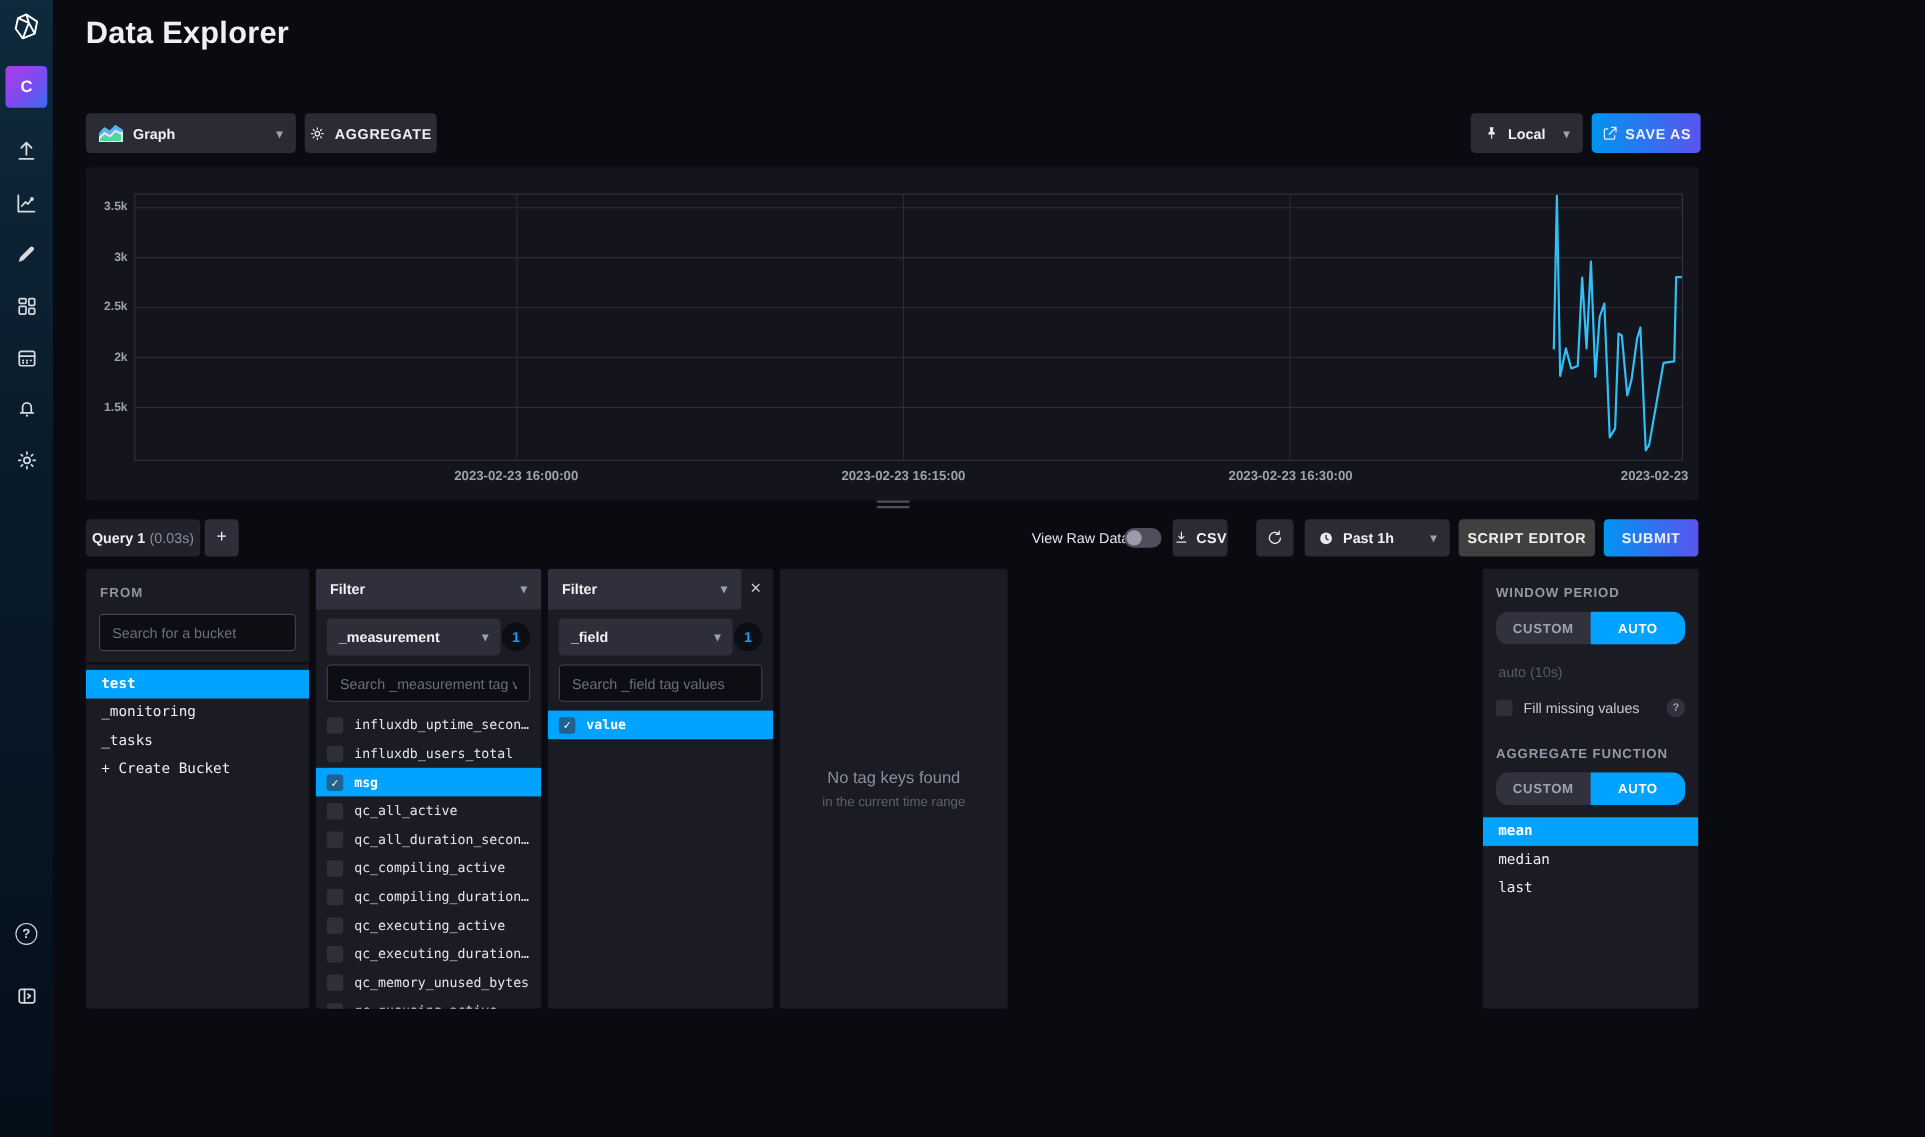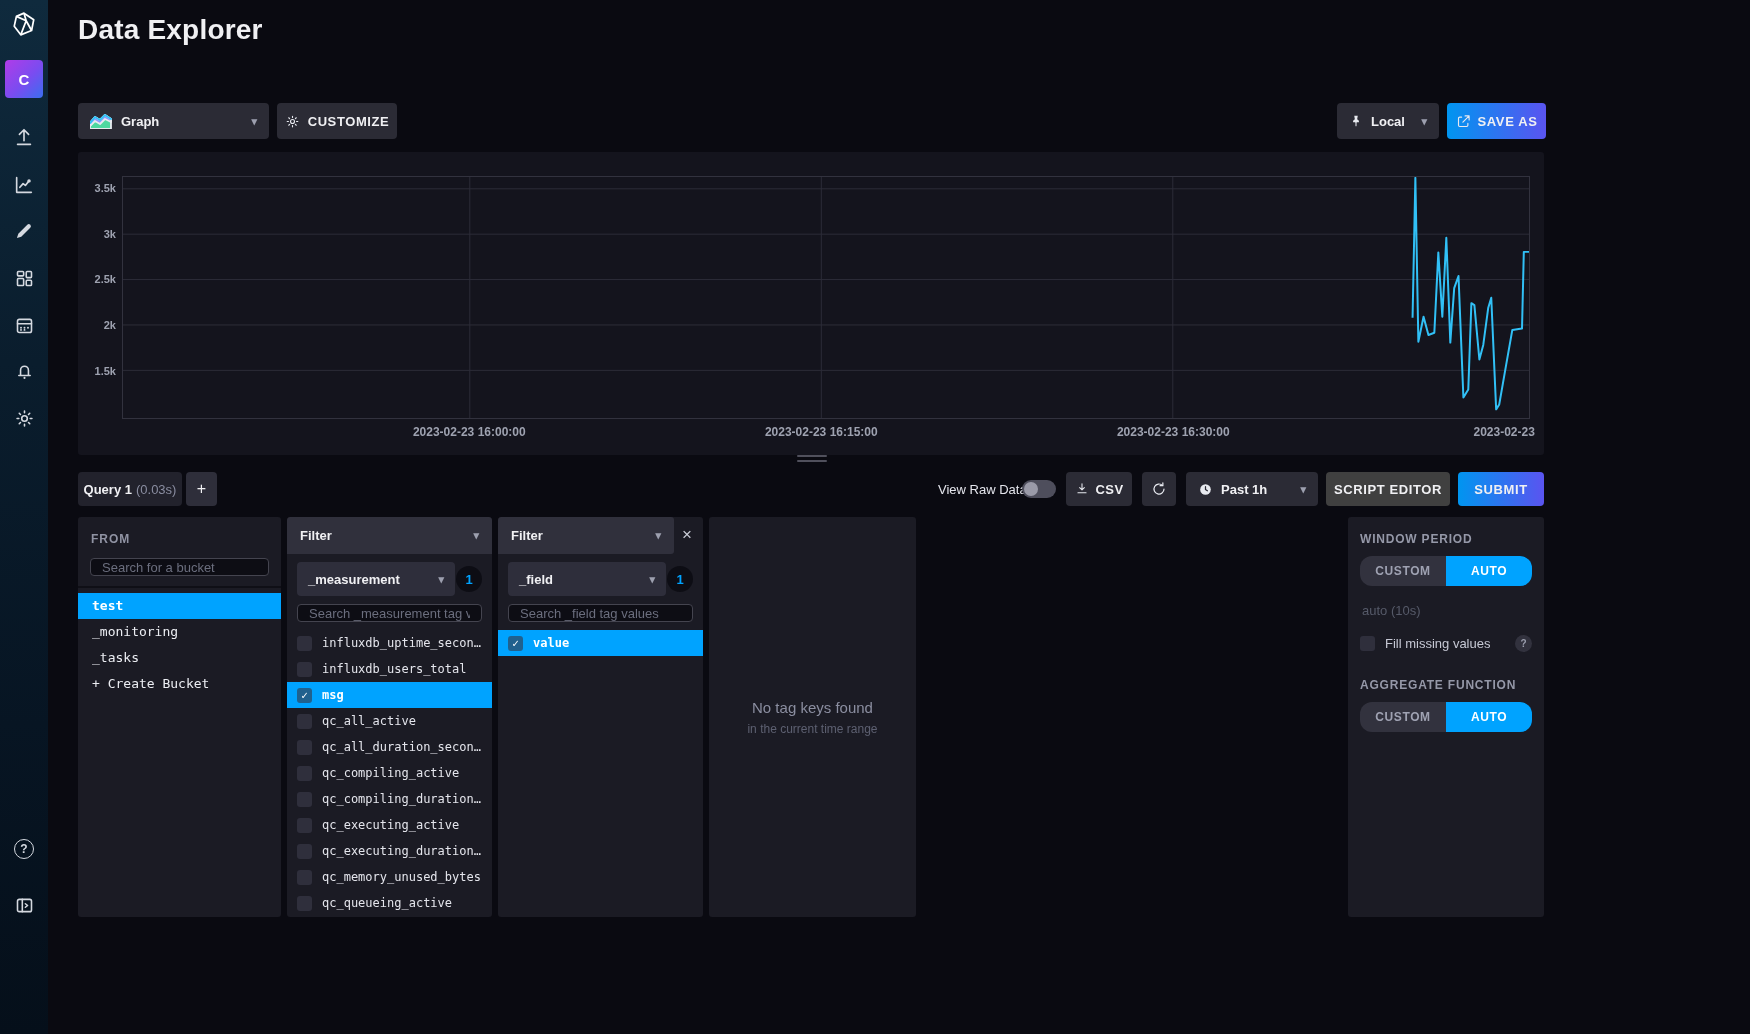--- a/index.html
+++ b/index.html
@@ -46,39 +46,39 @@
 
   
   .qrow-item { position:absolute; top:472px; height:34px; display:flex; align-items:center; border-radius:4px;
                font-size:13px; font-weight:bold; cursor:pointer; border:none; color:#f0f0f3; }
   .query-tab { left:78px; width:104px; background:#22222c; justify-content:center; gap:4px; }
   .query-tab .dim { color:#8a8da0; font-weight:normal; }
   .query-add { left:186px; width:31px; background:#2e2e3a; justify-content:center; font-size:16px; font-weight:normal; }
   .vraw-label { left:938px; top:479px; height:20px; font-weight:normal; font-size:13px; color:#e4e5ec; cursor:default; }
   .toggle { left:1022px; top:480px; width:34px; height:18px; border-radius:9px; background:#4e4e5c; }
   .toggle .knob { position:absolute; left:2px; top:2px; width:14px; height:14px; border-radius:50%; background:#9a9aa8; }
-  .csv-btn { left:1066px; width:66px; background:#2b2b35; justify-content:center; gap:7px; letter-spacing:0.4px;align-items:center; }
+  .csv-btn { left:1066px; width:50px; background:#2b2b35; justify-content:center; gap:7px; letter-spacing:0.4px;align-items:center; }
   .refresh-btn { left:1142px; width:34px; background:#2b2b35; justify-content:center; }
   .past-dd { left:1186px; width:132px; background:#2b2b35; padding:0 12px; gap:8px; }
   .past-dd .caret { margin-left:auto; color:#9da0af; font-size:11px; }
   .script-btn { left:1326px; width:124px; background:#404040; justify-content:center; letter-spacing:0.6px; }
   .submit-btn { left:1458px; width:86px; justify-content:center; letter-spacing:0.6px;
                 background:linear-gradient(90deg,#0095f0 0%,#5a54f0 100%); }
   .qrow-item svg { stroke:#e8eaf0; fill:none; stroke-width:1.8; stroke-linecap:round; stroke-linejoin:round; }
 
   
   .panel { position:absolute; top:517px; height:400px; background:#1b1b24; border-radius:3px; overflow:hidden; }
   .p-from { left:78px; width:203px; }
   .p-f1 { left:287px; width:205px; }
   .p-f2 { left:498px; width:205px; }
   .p-empty { left:709px; width:207px; display:flex; flex-direction:column; align-items:center; justify-content:center; gap:6px; }
   .p-window { left:1348px; width:196px; padding:0 12px; }
 
   .panel-label { padding:15px 13px 0; font-size:12px; font-weight:bold; color:#9093a3; letter-spacing:1px; }
-  .search-box { margin:12px 12px 0; height:18px; background:#0d0d14; border:1px solid #44444f; border-radius:4px; display:flex; align-items:center; }
+  .search-box { margin:12px 12px 0; height:34px; background:#0d0d14; border:1px solid #44444f; border-radius:4px; display:flex; align-items:center; }
   .search-box input { width:100%; background:transparent; border:none; outline:none; color:#e4e5ec;
                       font-size:13px; padding:0 11px; font-family:"Liberation Sans",sans-serif; }
   .search-box input::placeholder { color:#6b6e7e; opacity:1; }
   .mono { font-family:"DejaVu Sans Mono", monospace; }
 
   .bucket-list { margin-top:10px; border-top:2px solid #0f0f16; padding-top:5px; }
   .plain-row { height:26px; line-height:26px; padding:0 14px; font-size:13px; color:#eceef3; white-space:nowrap; overflow:hidden; cursor:pointer; }
   .plain-row.sel { background:#00a3ff; font-weight:bold; color:#fff; }
 
   .f-header { height:37px; background:#30303c; border-radius:3px 3px 0 0; display:flex; align-items:center;
@@ -196,21 +196,21 @@
       <polyline points="0,10 5,4 10,7 15,2 21,6" fill="none" stroke="#31c0f6" stroke-width="2"></polyline>
     </svg>
     <span>Graph</span>
     <span class="caret">▾</span>
   </div>
   <button class="tb customize-btn">
     <svg width="15" height="15" viewBox="0 0 24 24">
         <circle cx="12" cy="12" r="3.2"></circle>
         <path d="M12 3.5 v2 M12 18.5 v2 M3.5 12 h2 M18.5 12 h2 M6 6 l1.4 1.4 M16.6 16.6 L18 18 M18 6 l-1.4 1.4 M7.4 16.6 L6 18"></path>
       </svg>
-    <span>CUSTOMIZE</span>
+    <span>AGGREGATE</span>
   </button>
   <div class="tb local-dd">
     <svg width="14" height="14" viewBox="0 0 24 24">
         <path d="M9 3 h6 l-1 6 3 2.5 V14 H7 v-2.5 L10 9 z" fill="#e8eaf0" stroke="none"></path>
         <path d="M12 14 v6"></path>
       </svg>
     <span>Local</span>
     <span class="caret">▾</span>
   </div>
   <button class="tb saveas-btn">
@@ -404,15 +404,20 @@
     <div class="fill-row">
       <span class="cbx"></span>
       <span>Fill missing values</span>
       <span class="help-badge">?</span>
     </div>
     <div class="win-label" style="margin-top:26px">AGGREGATE FUNCTION</div>
     <div class="segmented">
       <div class="seg off">CUSTOM</div>
       <div class="seg on">AUTO</div>
     </div>
+    <div class="func-list mono" id="func-list">
+        <div class="plain-row sel">mean</div>
+        <div class="plain-row">median</div>
+        <div class="plain-row">last</div>
+      </div>
   </section>
 
 </div>
 
 </body></html>

